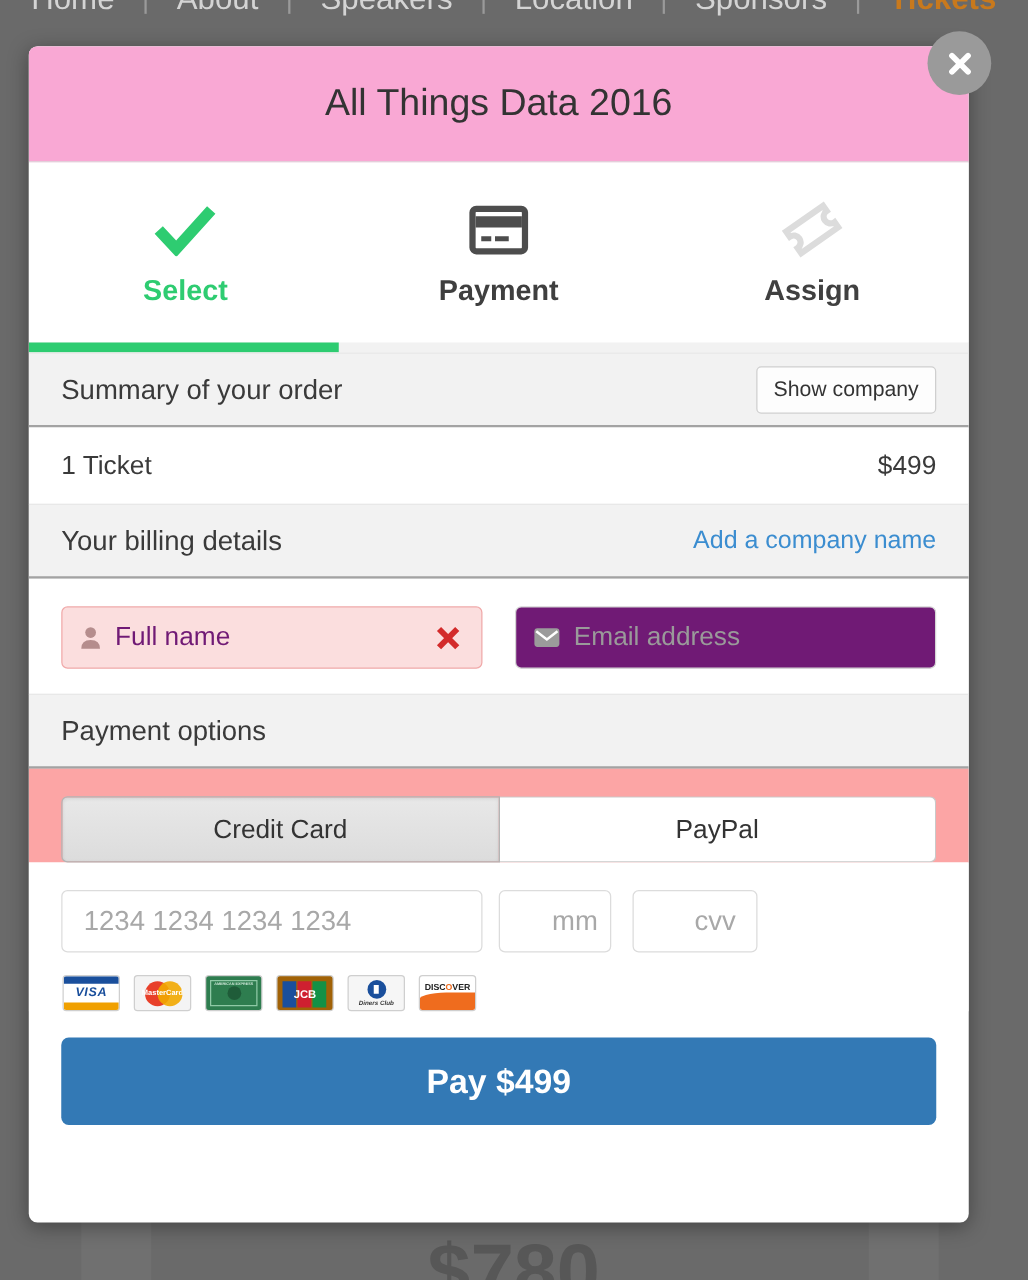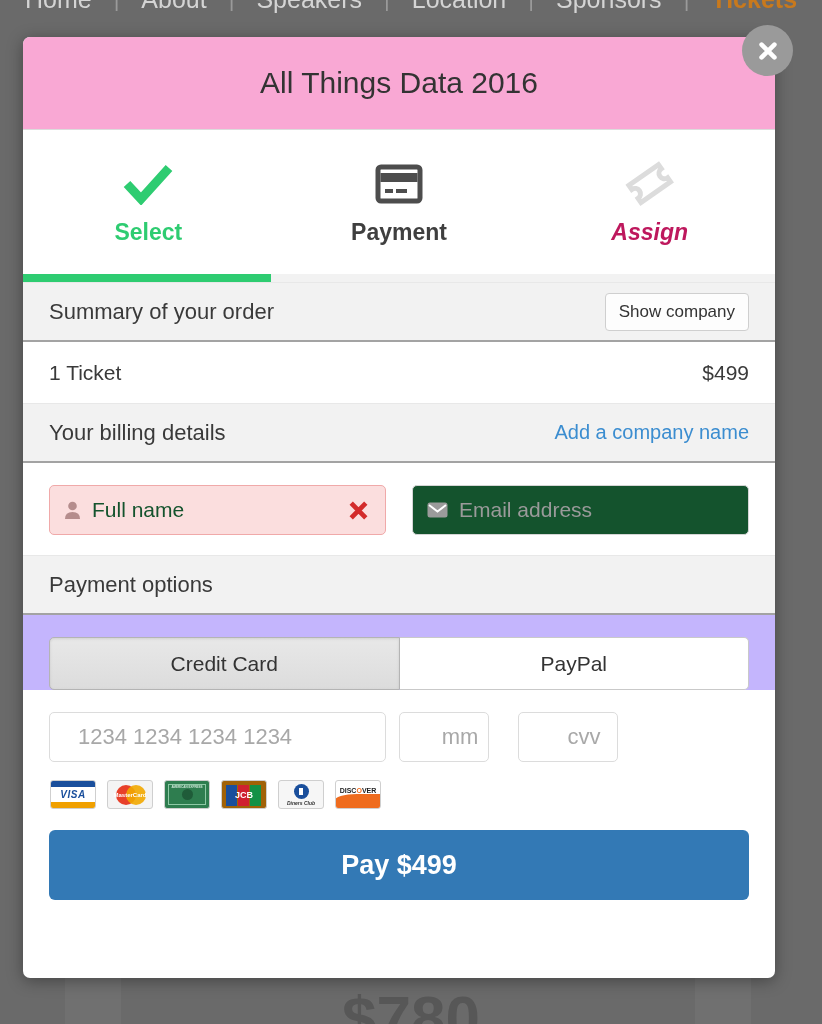--- a/index.html
+++ b/index.html
@@ -51,21 +51,21 @@
   }
   #close-button svg { width: 22px; height: 22px; }
 
   
   #steps { display: flex; height: 144px; background: #fff; }
   .step { flex: 1; display: flex; flex-direction: column; align-items: center; justify-content: center; gap: 9px; cursor: pointer; }
   .step .step-icon { height: 52px; display: flex; align-items: center; justify-content: center; }
   .step .step-label { font-size: 23px; font-weight: bold; }
   .step.done .step-label { color: #2ecc71; }
   .step.active .step-label { color: #3f3f3f; }
-  .step.todo .step-label { color: #be185d; font-style: italic; }
+  .step.todo .step-label { color: #404040; }
 
   #progress-track { height: 8px; background: #f2f2f2; width: 100%; }
   #progress-fill { height: 8px; background: #2ecc71; }
 
   
   .section-bar {
     background: #f2f2f2; height: 60px; padding: 0 26px;
     display: flex; align-items: center; justify-content: space-between;
     border-top: 1px solid #e8e8e8; border-bottom: 2px solid #a3a3a3;
   }
@@ -81,54 +81,54 @@
     height: 61px; padding: 0 26px; background: #fff;
     display: flex; align-items: center; justify-content: space-between;
   }
   .order-row .item-name { font-size: 21px; color: #3a3a3a; }
   .order-row .item-price { font-size: 21px; color: #3a3a3a; }
 
   
   #billing-row { display: flex; gap: 26px; padding: 22px 26px 20px 26px; background: #fff; }
   .field {
     height: 50px; border-radius: 5px; display: flex; align-items: center;
-    padding: 0 14px; gap: 11px; background: #14532d; border: 1px solid #d5d5d5;
+    padding: 0 14px; gap: 11px; background: #701a75; border: 1px solid #d5d5d5;
     flex: 1; position: relative;
   }
   .field.error { background: #fbdede; border: 1px solid #f0a9a9; }
   .field .f-icon { color: #9b9b9b; display: flex; align-items: center; }
   .field.error .f-icon { color: #b58d8d; }
   .field .f-text { font-size: 21px; color: #9a9a9a; flex: 1; }
-  .field.error .f-text { color: #14532d; }
+  .field.error .f-text { color: #701a75; }
   .field .f-error-x { color: #d32b2b; margin-left: auto; display: flex; align-items: center; }
 
   
-  #pay-tabs { display: flex; padding: 22px 26px 0 26px; background: #c4b5fd; }
+  #pay-tabs { display: flex; padding: 22px 26px 0 26px; background: #fca5a5; }
   .pay-tab {
     flex: 1; height: 53px; display: flex; align-items: center; justify-content: center;
     font-size: 21px; color: #333; border: 1px solid #c9c9c9; cursor: pointer;
     background: #fff;
   }
   .pay-tab.selected {
     background: linear-gradient(#e8e8e8, #dcdcdc); border-color: #b4b4b4;
     box-shadow: inset 0 1px 3px rgba(0,0,0,0.10);
   }
   .pay-tab:first-child { border-radius: 5px 0 0 5px; }
   .pay-tab:last-child { border-radius: 0 5px 5px 0; border-left: none; }
 
   
   #card-row { display: flex; gap: 13px; padding: 22px 26px 0 26px; background: #fff; }
   .card-field {
     height: 50px; border: 1px solid #dcdcdc; border-radius: 5px;
     display: flex; align-items: center; background: #fff;
     font-size: 22px; color: #a8a8a8; padding-left: 32px;
   }
-  #card-number { flex: 0 0 337px; padding: 0 28px; }
+  #card-number { flex: 0 0 337px; padding: 0 17px; }
   .card-small { flex: 0 0 90px; justify-content: center; }
-  #cvv-field { flex: 0 0 100px; justify-content: center; margin-left: 16px; text-align: right; }
+  #cvv-field { flex: 0 0 100px; justify-content: center; margin-left: 4px; text-align: right; }
 
   
   #card-brands { display: flex; gap: 11px; padding: 18px 26px 0 27px; background: #fff; }
   .brand {
     width: 46px; height: 29px; border-radius: 3px; position: relative;
     overflow: hidden; border: 1px solid #cfcfcf; background: #fff;
     display: flex; align-items: center; justify-content: center;
     font-size: 8px; font-weight: bold; font-family: "Liberation Sans", sans-serif;
   }
 

